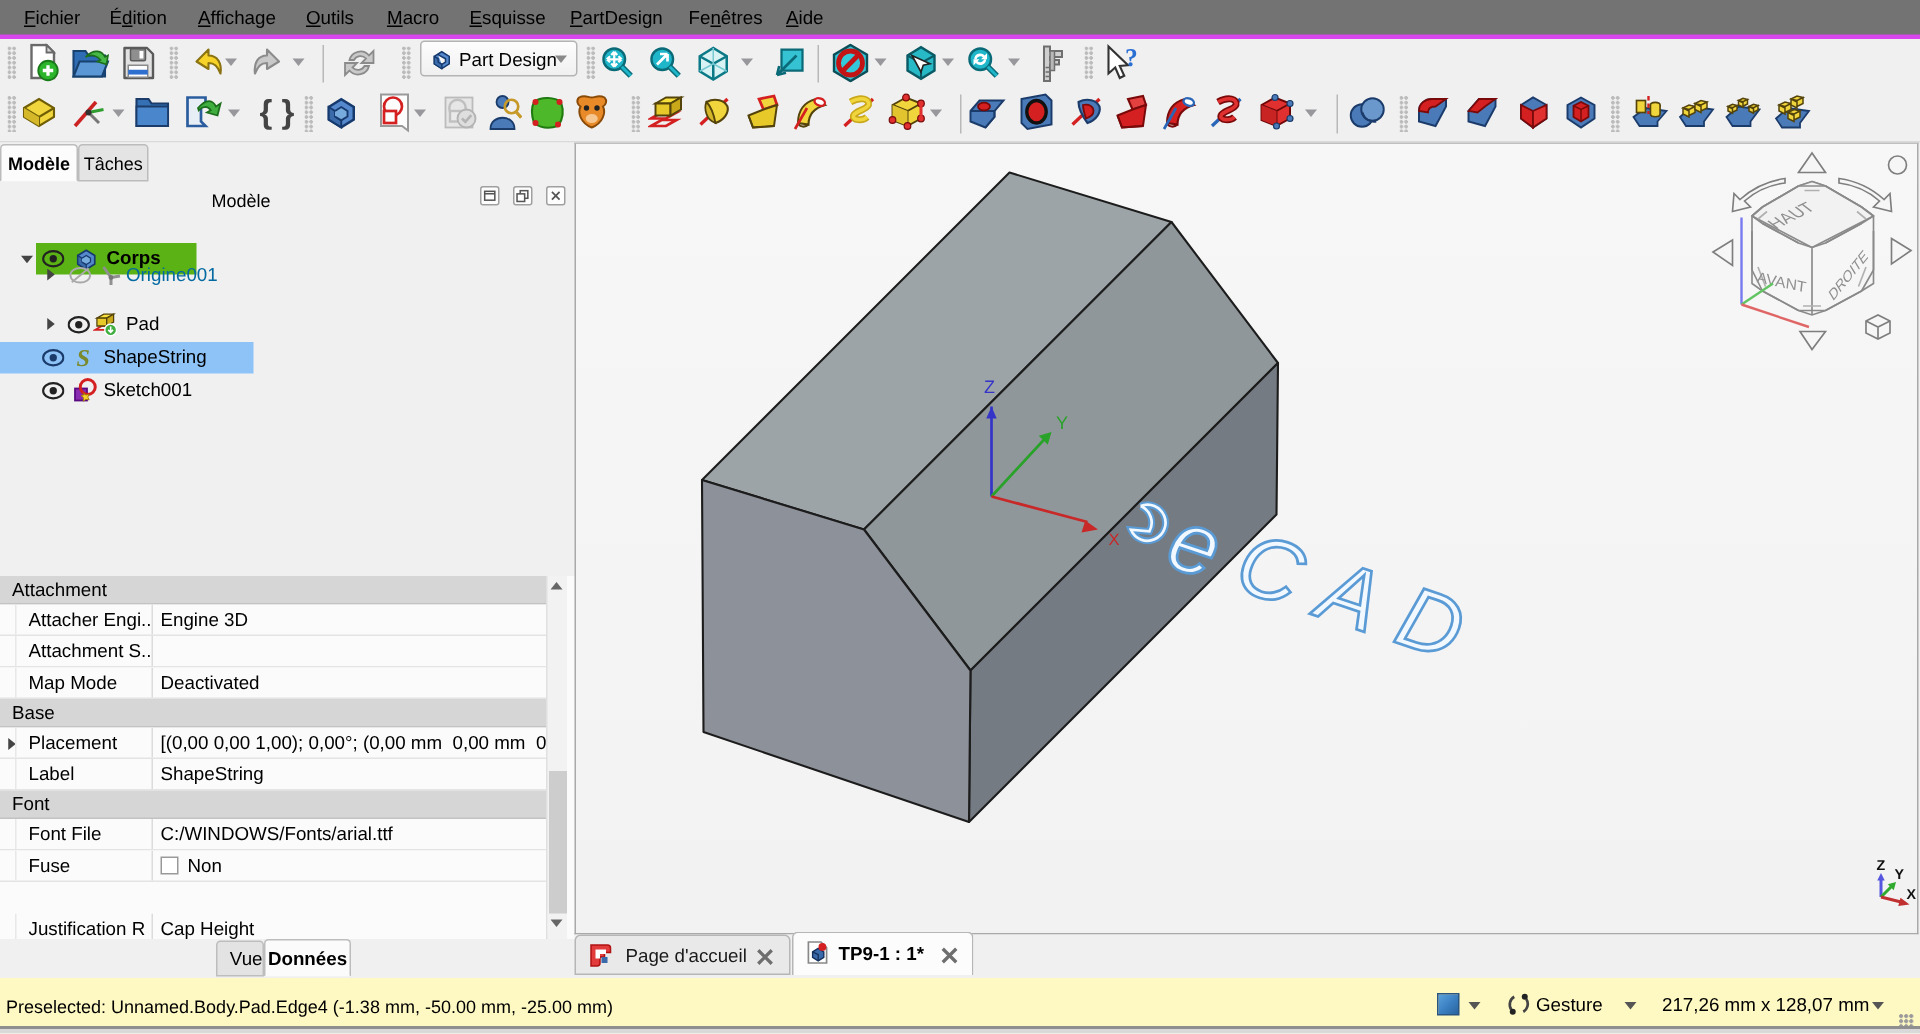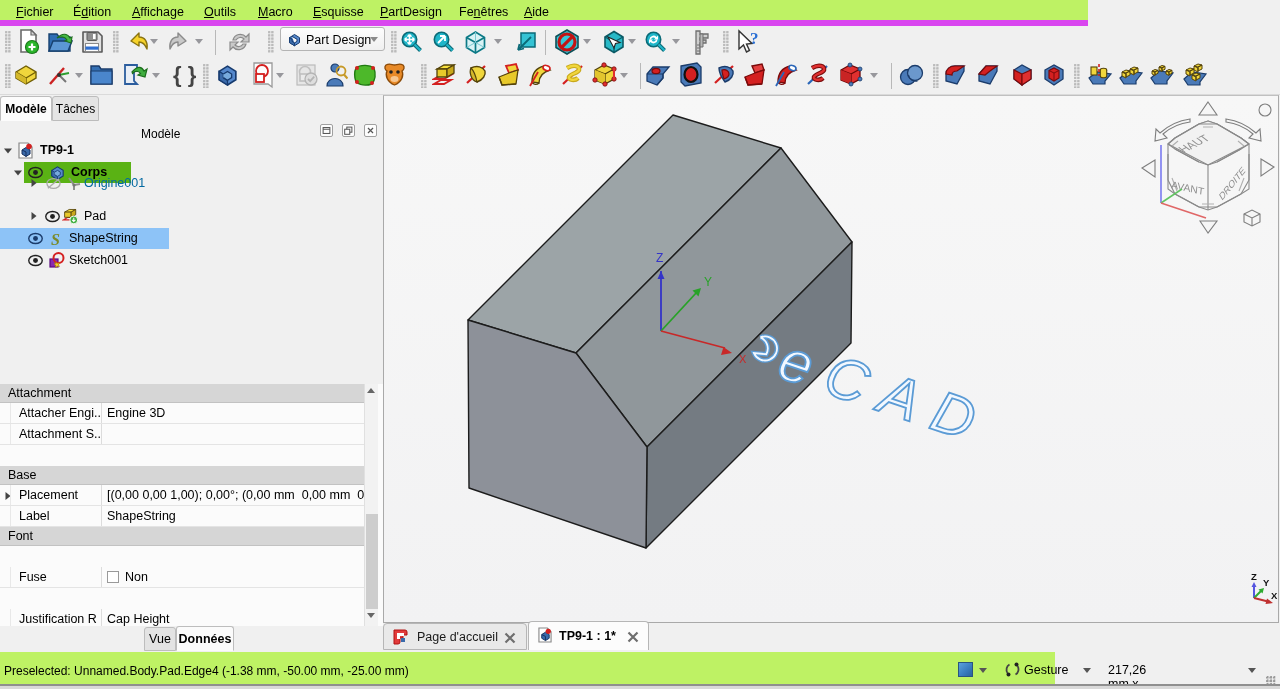--- a/index.html
+++ b/index.html
@@ -1,19 +1,19 @@
 <!DOCTYPE html>
 <html><head><meta charset="utf-8">
 <style>
 *{margin:0;padding:0;box-sizing:border-box}
 html,body{width:1280px;height:689px;overflow:hidden}
 body{font-family:"Liberation Sans",sans-serif;background:#f0f0f0;position:relative;font-size:12px;color:#000}
 .abs{position:absolute}
 
-#menubar{position:absolute;left:0;top:0;width:1088px;height:26px;background:#bef264;border-bottom:6px solid #d946ef}
+#menubar{position:absolute;left:0;top:0;width:1280px;height:26px;background:#737373;border-bottom:3px solid #d946ef}
 #menubar span{position:absolute;top:5px;font-size:12.5px;white-space:pre}
 #menubar u{text-decoration:underline}
 
 #tb1{position:absolute;left:0;top:26px;width:1280px;height:31px;background:#f0f0f0}
 #tb2{position:absolute;left:0;top:57px;width:1280px;height:38px;background:#f0f0f0;border-bottom:1px solid #dadada}
 .grip{position:absolute;width:6px;background-image:radial-gradient(circle at 1.2px 1.2px,#bbb 1.1px,transparent 1.3px);background-size:3.2px 3.2px}
 .vsep{position:absolute;width:1px;background:#b8b8b8}
 .dd{position:absolute;width:0;height:0;border-left:4.5px solid transparent;border-right:4.5px solid transparent;border-top:5.5px solid #97979c}
 .ico{position:absolute}
 
@@ -28,21 +28,21 @@
 .phead{position:absolute;left:0;width:364px;height:19px;background:#d6d6d6;font-weight:normal;font-size:12.5px;line-height:19px;padding-left:8px;border-bottom:1px solid #c2c2c2}
 .prow{position:absolute;left:0;width:364px;height:21px;font-size:12.5px;line-height:20px;background:#fbfbfb;border-bottom:1px solid #e4e4e4;overflow:hidden}
 .plab{position:absolute;left:19px;top:0;white-space:pre;max-width:82px;overflow:hidden}
 .pval{position:absolute;left:107px;top:0;white-space:pre}
 .pdiv{position:absolute;left:101px;top:0;width:1px;height:21px;background:#dcdcdc;box-shadow:-91px 0 0 #e8e8e8}
 
 #sbar{position:absolute;left:364px;top:289px;width:14px;height:242px;background:#f2f2f2;border-left:1px solid #e0e0e0}
 
 #dtabs{position:absolute;left:383px;top:623px;width:897px;height:29px;background:#f0f0f0}
 
-#status{position:absolute;left:0;top:652px;width:1055px;height:37px;background:#bef264}
+#status{position:absolute;left:0;top:652px;width:1280px;height:37px;background:#fef9c3}
 
 #vp{position:absolute;left:383px;top:95px;width:896px;height:528px;background:linear-gradient(#f7f7f7,#f2f2f3);border:1px solid #a9a9a9;border-top-color:#c0c0c0}
 </style></head>
 <body>
 <div id="menubar">
 <span style="left:16px"><u>F</u>ichier</span>
 <span style="left:73px">É<u>d</u>ition</span>
 <span style="left:132px"><u>A</u>ffichage</span>
 <span style="left:204px"><u>O</u>utils</span>
 <span style="left:258px"><u>M</u>acro</span>
@@ -420,32 +420,20 @@
       </svg>
  <svg class="phbtn" style="left:342px" viewBox="0 0 13 13">
         <rect x="4.5" y="2.5" width="6" height="6" fill="none" stroke="#555" stroke-width="1.2"></rect>
         <rect x="2" y="5" width="6" height="6" fill="#fdfdfd" stroke="#555" stroke-width="1.2"></rect>
       </svg>
  <svg class="phbtn" style="left:364px" viewBox="0 0 13 13">
         <path d="M3.5 3.5l6 6M9.5 3.5l-6 6" stroke="#555" stroke-width="1.4"></path>
       </svg>
 </div>
 
-<div class="trow" style="top:45px">
- <svg class="abs" style="left:4px;top:7px" width="9" height="8">
-        <path d="M0 1.5 L8 1.5 L4 6.5 Z" fill="#444"></path>
-      </svg>
- <svg class="abs" style="left:18px;top:2px" width="15" height="17" viewBox="0 0 15 17">
-        <path d="M1 1h9l4 4v11H1z" fill="#fff" stroke="#888" stroke-width="1.2"></path>
-        <path d="M4 8l4-2.5 4 2.5v4l-4 2.5L4 12z" fill="#3a6aaa" stroke="#16305e"></path>
-        <path d="M4 8l4 2v4.5" stroke="#16305e" fill="none"></path>
-        <circle cx="11" cy="4.5" r="2.8" fill="#d42020"></circle>
-      </svg>
- <span class="abs" style="left:40px;top:0;font-weight:bold">TP9-1</span>
-</div>
 <div class="trow" style="top:67px">
  <div class="abs" style="left:24px;top:0;width:107px;height:21px;background:#5ab214"></div>
  <svg class="abs" style="left:14px;top:7px" width="9" height="8">
         <path d="M0 1.5 L8 1.5 L4 6.5 Z" fill="#444"></path>
       </svg>
  <svg class="abs" style="left:28px;top:4px" width="15" height="13" viewBox="0 0 16 13">
         <ellipse cx="8" cy="6.5" rx="7.2" ry="5.4" fill="none" stroke="#222" stroke-width="1.5"></ellipse>
         <circle cx="8" cy="6.5" r="2.6" fill="#222"></circle>
       </svg>
  <svg class="abs" style="left:49px;top:2px" width="17" height="17" viewBox="0 0 24 24">
@@ -514,35 +502,45 @@
 <div class="prow" style="top:19px">
         <span class="plab">Attacher Engi...</span>
         <span class="pval">Engine 3D</span>
         <span class="pdiv"></span>
       </div>
 <div class="prow" style="top:40px">
         <span class="plab">Attachment S...</span>
         <span class="pval"></span>
         <span class="pdiv"></span>
       </div>
+<div class="prow" style="top:61px">
+        <span class="plab">Map Mode</span>
+        <span class="pval">Deactivated</span>
+        <span class="pdiv"></span>
+      </div>
 <div class="phead" style="top:82px">Base</div>
 <div class="prow" style="top:101px">
         <svg class="abs" style="left:4px;top:7px" width="8" height="9">
           <path d="M1.5 0 L6.5 4 L1.5 8 Z" fill="#444"></path>
         </svg>
         <span class="plab">Placement</span>
         <span class="pval">[(0,00 0,00 1,00); 0,00°; (0,00 mm  0,00 mm  0,0...</span>
         <span class="pdiv"></span>
       </div>
 <div class="prow" style="top:122px">
         <span class="plab">Label</span>
         <span class="pval">ShapeString</span>
         <span class="pdiv"></span>
       </div>
 <div class="phead" style="top:143px">Font</div>
+<div class="prow" style="top:162px">
+        <span class="plab">Font File</span>
+        <span class="pval">C:/WINDOWS/Fonts/arial.ttf</span>
+        <span class="pdiv"></span>
+      </div>
 <div class="prow" style="top:183px">
         <span class="plab">Fuse</span>
         <span class="pval"><span style="display:inline-block;width:12px;height:12px;border:1px solid #999;background:#fff;vertical-align:-2px;margin-right:6px"></span>Non</span>
         <span class="pdiv"></span>
       </div>
 <div class="prow" style="top:225px">
         <span class="plab">Justification R</span>
         <span class="pval">Cap Height</span>
         <span class="pdiv"></span>
       </div>
@@ -551,21 +549,21 @@
  <svg class="abs" style="left:2px;top:3px" width="9" height="8">
         <path d="M0 6 L8 6 L4 1 Z" fill="#666"></path>
       </svg>
  <div class="abs" style="left:0;top:222px;width:13px;height:17px;background:#f2f2f2"></div>
  <svg class="abs" style="left:2px;top:228px" width="9" height="8">
         <path d="M0 1 L8 1 L4 6 Z" fill="#666"></path>
       </svg>
  <div class="abs" style="left:1px;top:130px;width:12px;height:95px;background:#cdcdcd"></div>
 </div>
 
-<div class="abs" style="left:144px;top:532px;width:32px;height:24px;background:#e3e3e3;border:1px solid #bdbdbd;border-radius:3px 3px 0 0;text-align:center;line-height:23px;font-size:12.5px">Vue</div>
+<div class="abs" style="left:144px;top:532px;width:32px;height:24px;background:#e3e3e3;border:1px solid #bdbdbd;border-radius:3px 3px 0 0;text-align:right;line-height:23px;font-size:12.5px">Vue</div>
 <div class="abs" style="left:176px;top:531px;width:58px;height:25px;background:#fbfbfb;border:1px solid #bdbdbd;border-bottom-color:#fbfbfb;border-radius:3px 3px 0 0;text-align:center;line-height:24px;font-size:12.5px;font-weight:bold">Données</div>
 </div>
 <div id="vp">
 <svg width="894" height="526" viewBox="0 0 894 526" style="position:absolute;left:0;top:0">
 
  <g stroke="#1c1c1c" stroke-width="1.4" stroke-linejoin="round">
   <polygon points="84,224 289,19 397,52 192,257" fill="#9ca4a7"></polygon>
   <polygon points="192,257 397,52 468,146 263,351" fill="#90979b"></polygon>
   <polygon points="263,351 468,146 467,247 262,452" fill="#747b82"></polygon>
   <polygon points="84,224 192,257 263,351 262,452 85,392" fill="#8d9199"></polygon>

